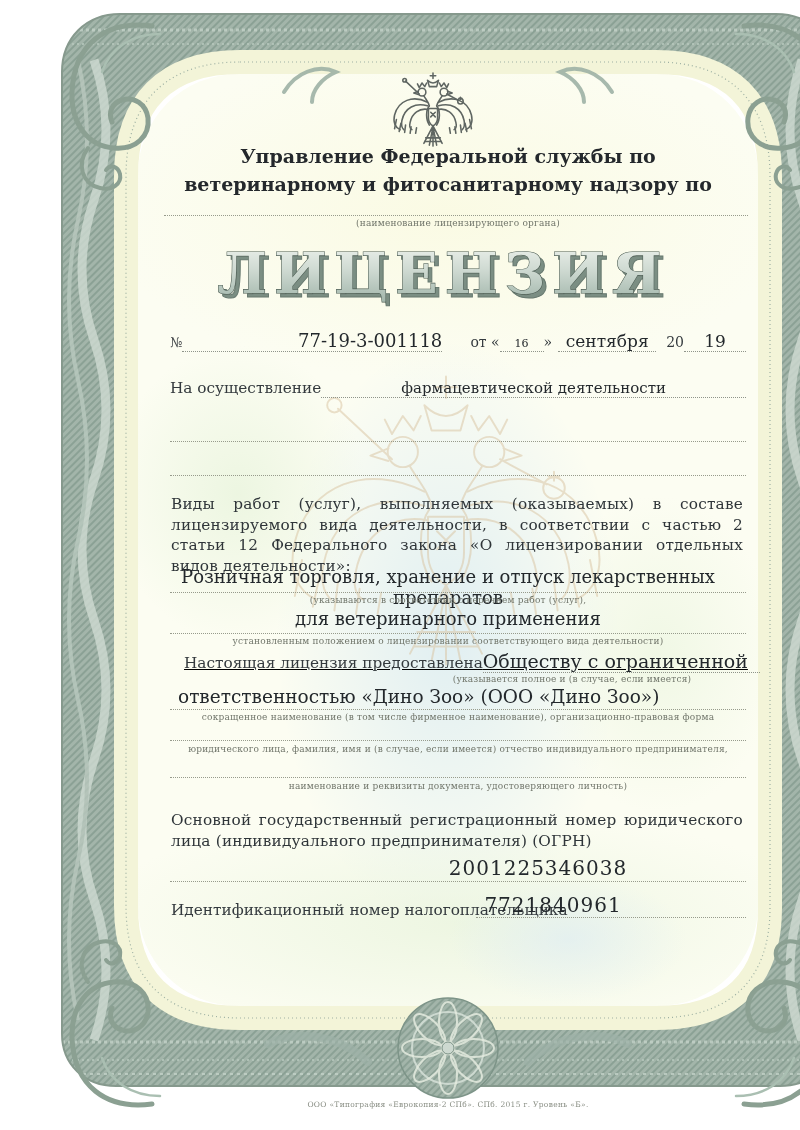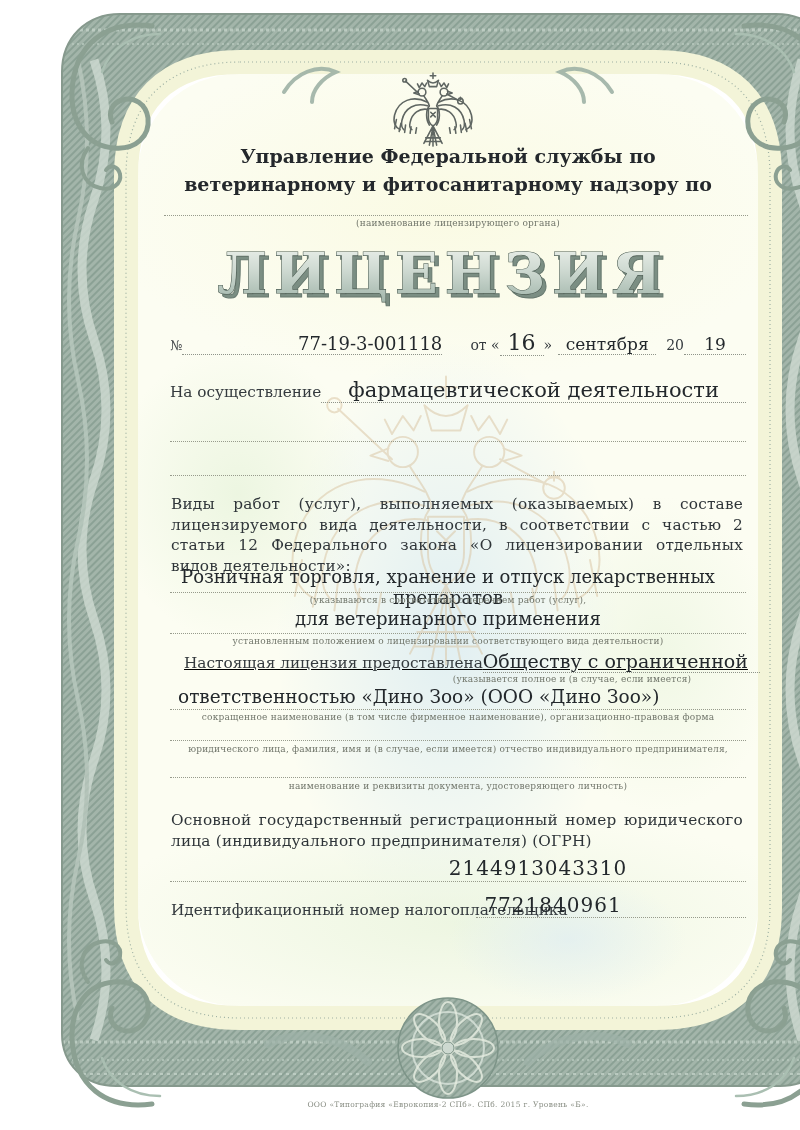--- a/index.html
+++ b/index.html
@@ -177,36 +177,36 @@
     </svg>
 
     <div class="abs" style="left:122px;top:330px;width:576px;display:flex;align-items:baseline;">
       <span class="label" style="font-size:13px;color:#44484b;">№</span>
       <span class="fill" style="width:260px;text-align:right;">
         <span class="value" style="font-size:18px;">77-19-3-001118</span>
       </span>
       <span style="flex:1;"></span>
       <span class="label" style="font-size:14px;">от «</span>
       <span class="fill" style="width:44px;text-align:center;">
-        <span class="value" style="font-size:22px;">16</span>
+        <span class="value" style="font-size:11px;">16</span>
       </span>
       <span class="label" style="font-size:14px;">»</span>
       <span class="fill" style="width:98px;text-align:center;margin-left:6px;">
         <span class="value" style="font-size:17px;">сентября</span>
       </span>
       <span class="label" style="font-size:14px;margin-left:10px;">20</span>
       <span class="fill" style="width:62px;text-align:center;">
         <span class="value" style="font-size:17px;">19</span>
       </span>
     </div>
 
     <div class="abs" style="left:122px;top:378px;width:576px;display:flex;align-items:baseline;">
       <span class="label">На осуществление</span>
       <span class="fill" style="flex:1;text-align:center;">
-        <span class="value" style="font-size:21px;">фармацевтической деятельности</span>
+        <span class="value" style="font-size:15px;">фармацевтической деятельности</span>
       </span>
     </div>
 
     <div class="rule" style="left:122px;top:441px;width:576px;"></div>
     <div class="rule" style="left:122px;top:475px;width:576px;"></div>
 
     <div class="abs para" style="left:123px;top:494px;width:572px;">Виды работ (услуг), выполняемых (оказываемых) в составе лицензируемого вида деятельности, в соответствии с частью 2 статьи 12 Федерального закона «О лицензировании отдельных видов деятельности»:</div>
 
     <div class="abs" style="left:122px;top:566px;width:556px;text-align:center;">
       <span class="value" style="font-size:18px;">Розничная торговля, хранение и отпуск лекарственных препаратов</span>
@@ -235,21 +235,21 @@
     <div class="caption" style="left:122px;top:712px;width:576px;">сокращенное наименование (в том числе фирменное наименование), организационно-правовая форма</div>
 
     <div class="rule" style="left:122px;top:740px;width:576px;"></div>
     <div class="caption" style="left:122px;top:744px;width:576px;">юридического лица, фамилия, имя и (в случае, если имеется) отчество индивидуального предпринимателя,</div>
 
     <div class="rule" style="left:122px;top:777px;width:576px;"></div>
     <div class="caption" style="left:122px;top:781px;width:576px;">наименование и реквизиты документа, удостоверяющего личность)</div>
 
     <div class="abs para" style="left:123px;top:810px;width:572px;">Основной государственный регистрационный номер юридического лица (индивидуального предпринимателя) (ОГРН)</div>
     <div class="abs" style="left:280px;top:856px;width:420px;text-align:center;">
-      <span class="value" style="font-size:20px;letter-spacing:1px;">2144913043310</span>
+      <span class="value" style="font-size:20px;letter-spacing:1px;">2001225346038</span>
     </div>
     <div class="rule" style="left:122px;top:881px;width:576px;"></div>
 
     <div class="abs label" style="left:123px;top:901px;">Идентификационный номер налогоплательщика</div>
     <div class="abs" style="left:360px;top:893px;width:290px;text-align:center;">
       <span class="value" style="font-size:20px;letter-spacing:1px;">7721840961</span>
     </div>
     <div class="rule" style="left:428px;top:917px;width:270px;"></div>
 
 

